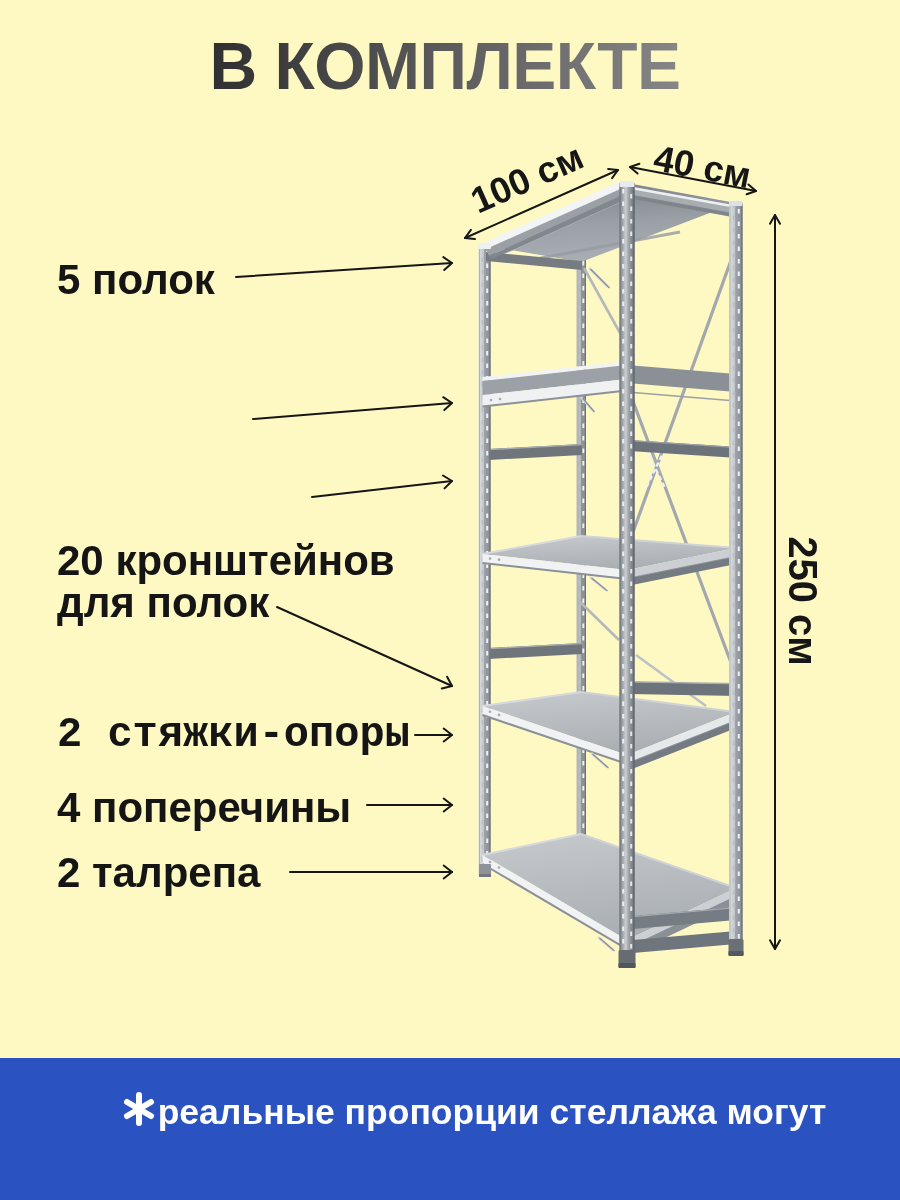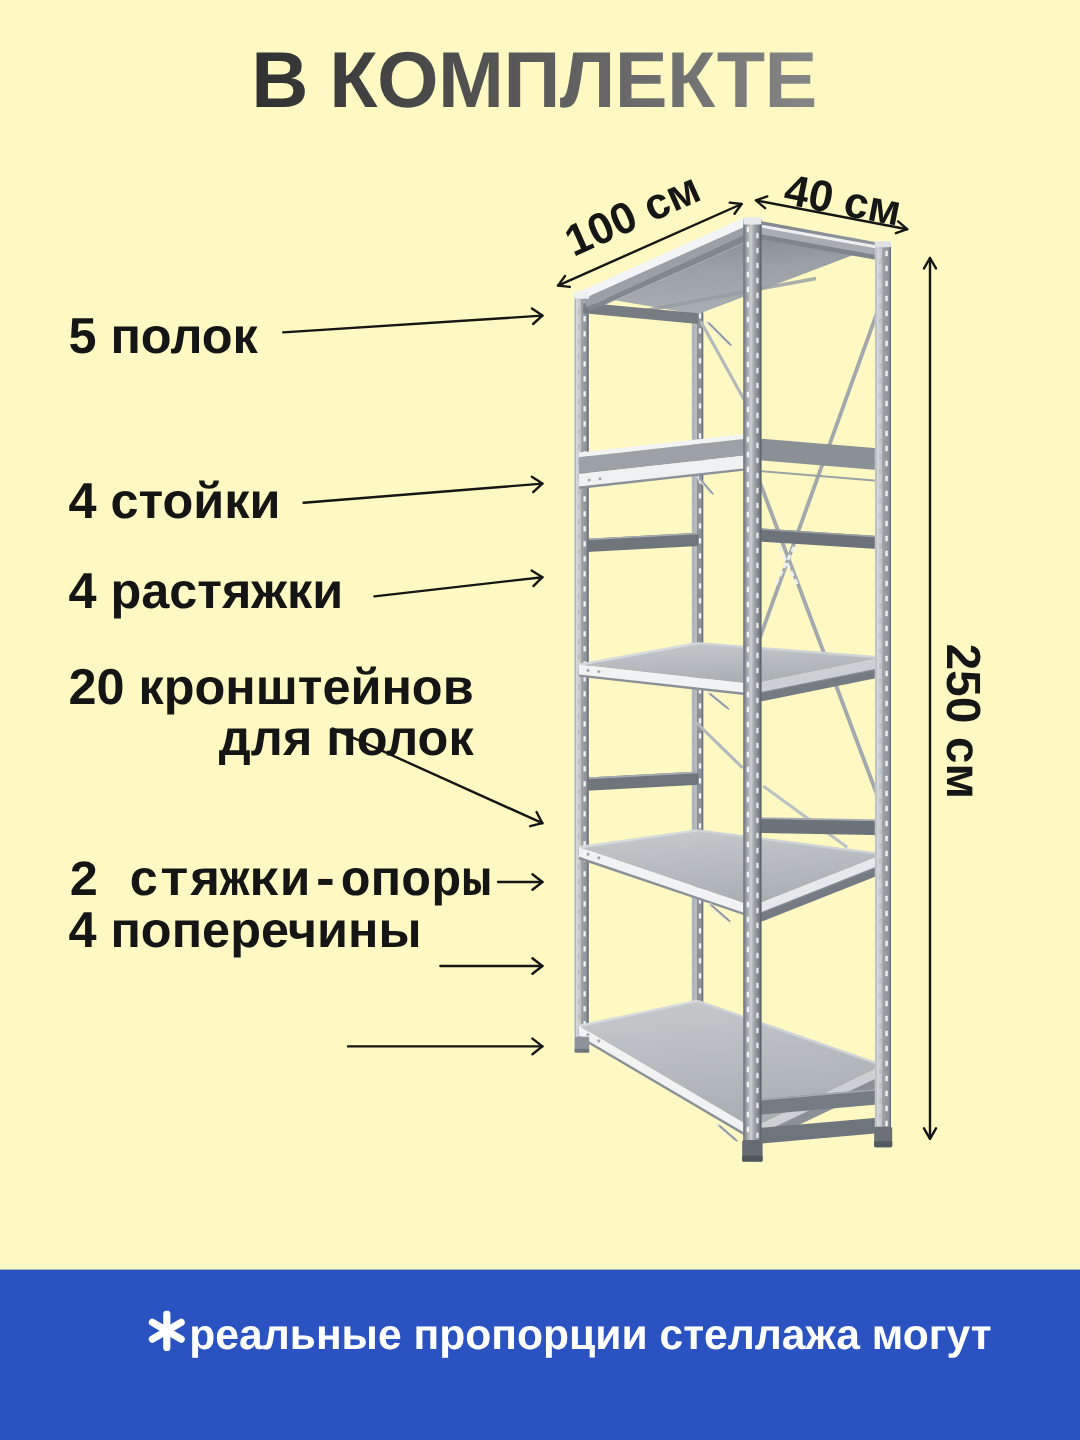--- a/index.html
+++ b/index.html
@@ -11,30 +11,29 @@
 #footer .t{position:absolute;width:900px;text-align:center;font-size:35.5px;font-weight:700;}
 </style>
 </head>
 <body>
 <div id="page">
 
 <div id="title">В КОМПЛЕКТЕ</div>
 
 <div class="lbl" style="top:259px;">5 полок</div>
 
-<div class="lbl" style="top:397px;">4 стойки</div>
-
-<div class="lbl" style="top:472px;">4 растяжки</div>
-
-<div class="lbl" style="top:552px;text-align:right;">20 кронштейнов<br>для полок</div>
+
+
+<div class="lbl" style="top:540px;">20 кронштейнов<br>для полок</div>
 
 <div class="lbl" style="top:714px;font-family:Liberation Mono, monospace;">2 стяжки-опоры</div>
 
-<div class="lbl" style="top:754px;">4 поперечины</div>
-
+<div class="lbl" style="top:787px;">4 поперечины</div>
+
+<div class="lbl" style="top:852px;">2 талрепа</div>
 
 <svg id="rack" width="900" height="1060" viewBox="0 0 900 1060">
 <defs>
 <linearGradient id="postLR" x1="0" y1="0" x2="1" y2="0">
 <stop offset="0" stop-color="#c3c7cb"></stop>
           <stop offset="0.3" stop-color="#9aa0a6"></stop>
           <stop offset="1" stop-color="#6f757b"></stop>
 </linearGradient>
 <linearGradient id="postN" x1="0" y1="0" x2="1" y2="0">
 <stop offset="0" stop-color="#757b82"></stop>

